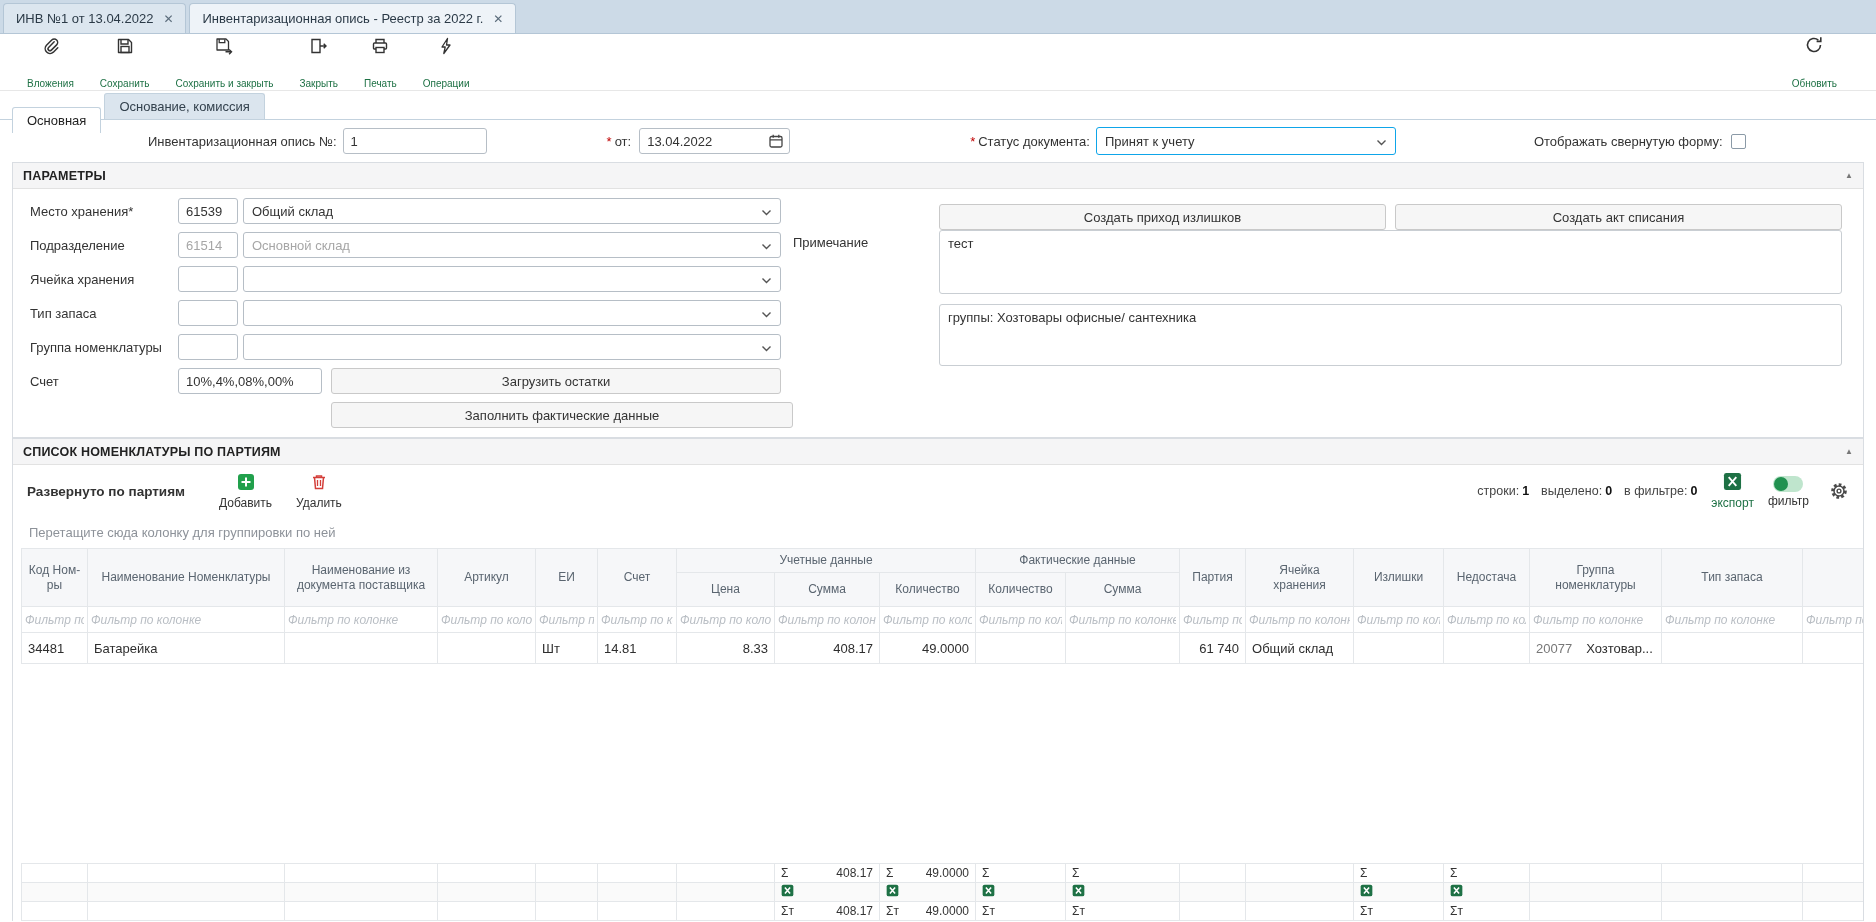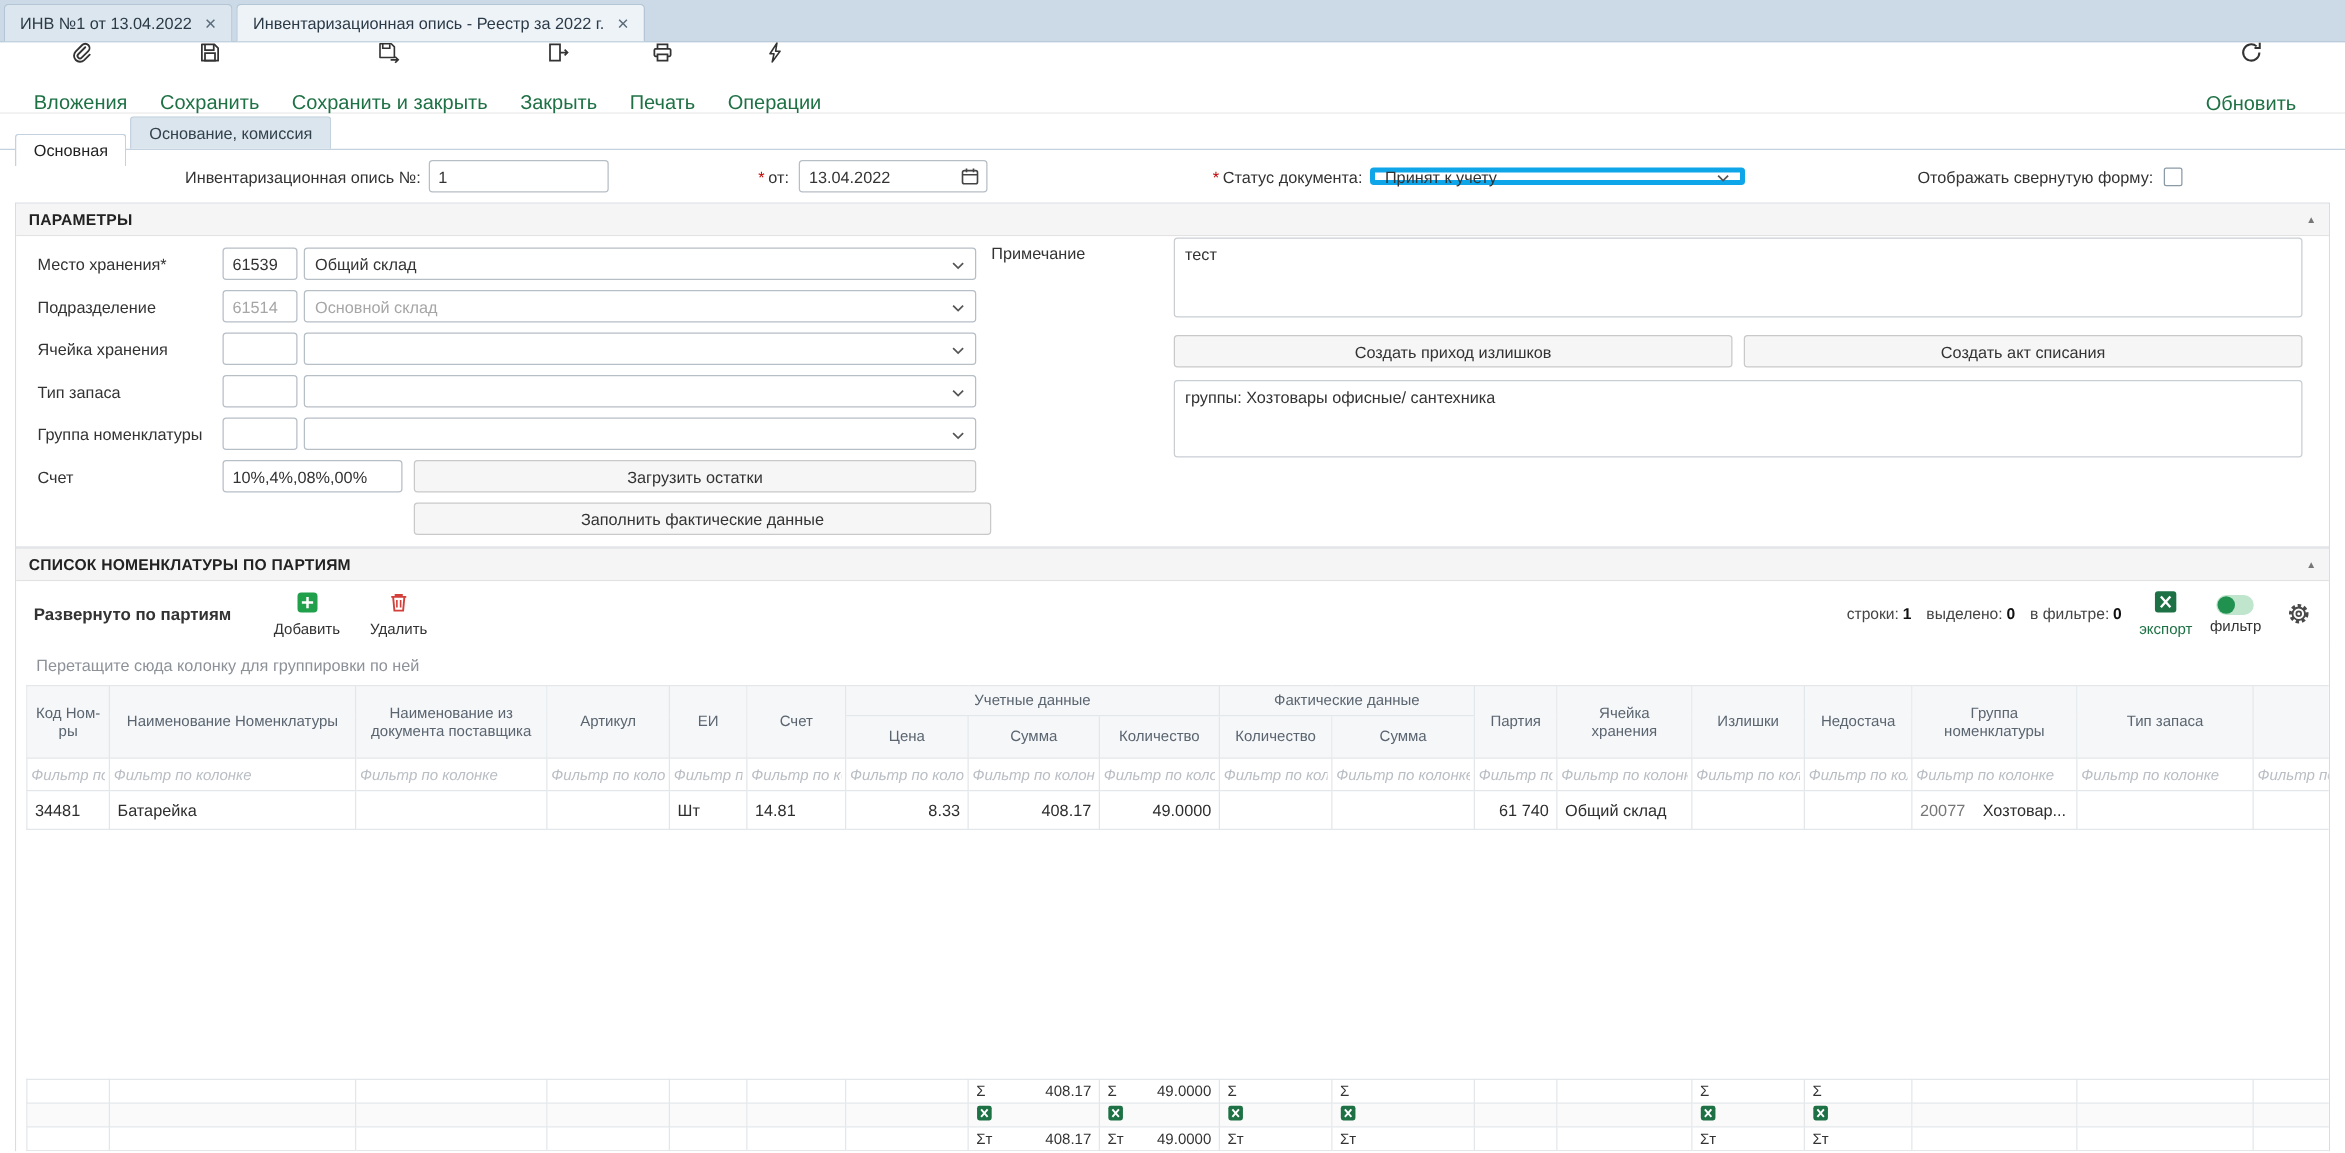--- a/index.html
+++ b/index.html
@@ -11,40 +11,40 @@
   .window-tabs { height:34px; background:#ccdae7; border-bottom:1px solid #b4c6d6; display:flex; align-items:flex-end; padding-left:3px; flex:none; }
   .wtab { height:30px; display:flex; align-items:center; gap:10px; padding:0 12px; margin-right:3px;
           background:#dce6ef; border:1px solid #b4c6d6; border-bottom:none; border-radius:4px 4px 0 0; font-size:13px; color:#2b3a47; cursor:default; }
   .wtab.active { background:#eef3f8; }
   .wtab-close { color:#5a6b7a; font-size:12px; line-height:1; }
 
   
   .main-toolbar { height:57px; background:#fff; border-bottom:1px solid #e7e7e7; display:flex; align-items:center; padding-left:14px; flex:none; }
   .tb-item { display:flex; flex-direction:column; align-items:center; justify-content:center; gap:3px; padding:0 13px; height:100%; cursor:pointer; }
   .tb-item .tb-ico { height:20px; display:flex; align-items:flex-end; }
-  .tb-item .tb-label { font-size:16px; color:#1e7145; white-space:nowrap;margin-top:20px; }
+  .tb-item .tb-label { font-size:10px; color:#1e7145; white-space:nowrap;margin-top:20px; }
   .tb-refresh { margin-left:auto; margin-right:26px; }
 
   
   .form-tabs { height:29px; border-bottom:1px solid #c3d2de; display:flex; align-items:flex-end; padding-left:12px; flex:none; background:#fff; }
   .ftab { height:26px; display:flex; align-items:center; padding:0 14px; font-size:13px; border:1px solid #c3d2de; border-bottom:none; border-radius:3px 3px 0 0; margin-right:3px; background:#dbe5ee; color:#33414d; cursor:pointer; }
   .ftab.active { background:#fff; position:relative; top:14px; color:#222; }
 
   
   .doc-header { height:42px; display:flex; align-items:center; padding-left:148px; flex:none; white-space:nowrap; }
   .dh-label { color:#333; }
   .star { color:#c00000; margin-right:3px; }
   .txt-input { height:26px; border:1px solid #b6bec6; border-radius:3px; padding:0 7px; font-size:13px; font-family:inherit; color:#333; background:#fff; }
   .dh-num { width:144px; margin-left:6px; }
   .date-wrap { position:relative; margin-left:8px; }
   .dh-date { width:151px; padding-right:26px; }
   .date-ico { position:absolute; right:6px; top:5px; }
   .dh-l2 { margin-left:120px; }
   .dh-l3 { margin-left:180px; }
-  .select { height:14px; width:300px; margin-left:6px; border:4px solid #0ea5e9; border-radius:3px; background:#fff; display:flex; align-items:center; justify-content:space-between; padding:0 8px; cursor:pointer; }
+  .select { height:28px; width:300px; margin-left:6px; border:1px solid #0ea5e9; border-radius:3px; background:#fff; display:flex; align-items:center; justify-content:space-between; padding:0 8px; cursor:pointer; }
   .dh-l4 { margin-left:138px; }
   .checkbox { width:15px; height:15px; border:1px solid #8b9aa7; border-radius:2px; background:#fff; margin-left:8px; display:inline-block; cursor:pointer; }
 
   
   .panel { margin:0 12px; border:1px solid #d9dde2; flex:none; }
   .panel-header { height:26px; background:#f5f5f6; border-bottom:1px solid #e2e2e2; display:flex; align-items:center; padding:0 10px; cursor:pointer; }
   .panel-title { font-weight:bold; font-size:12.5px; color:#222; letter-spacing:.2px; }
   .panel-collapse { margin-left:auto; font-size:8px; color:#777; }
 
   
@@ -278,28 +278,28 @@
           <span class="p-label">Счет</span>
           <input class="txt-input p-account" value="10%,4%,08%,00%" style="">
           <button class="btn btn-load">Загрузить остатки</button>
         </div>
         <div class="p-row">
           <span class="p-spacer"></span>
           <button class="btn btn-fill">Заполнить фактические данные</button>
         </div>
       </div>
       <div class="p-right">
-        <div class="pr-row">
-          <span class="pr-label">Примечание</span>
-          <textarea class="pr-note" style="">тест</textarea>
-        </div>
         <div class="pr-row pr-buttons">
           <span class="pr-label"></span>
           <button class="btn pr-btn">Создать приход излишков</button>
           <button class="btn pr-btn">Создать акт списания</button>
+        </div>
+        <div class="pr-row">
+          <span class="pr-label">Примечание</span>
+          <textarea class="pr-note" style="">тест</textarea>
         </div>
         <div class="pr-row">
           <span class="pr-label"></span>
           <textarea class="pr-groups" style="">группы: Хозтовары офисные/ сантехника</textarea>
         </div>
       </div>
     </div>
   </div>
 
   <div class="panel grid-panel">

